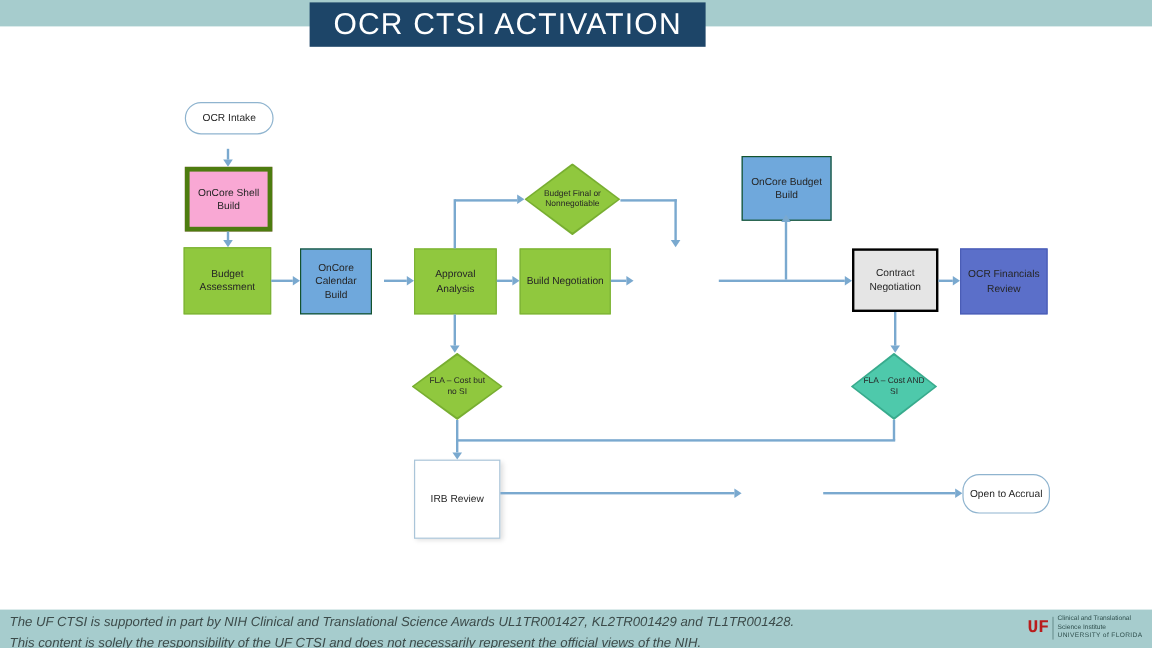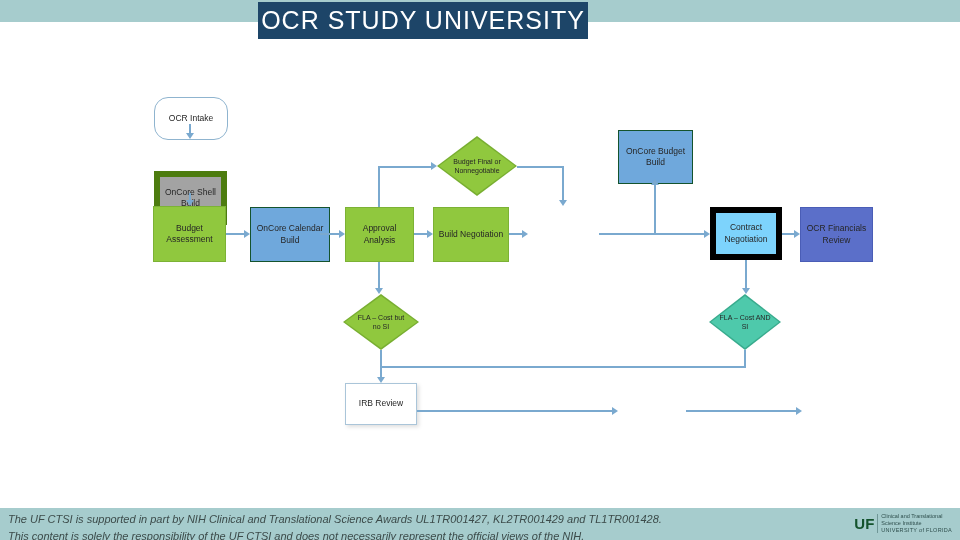--- a/index.html
+++ b/index.html
@@ -18,23 +18,23 @@
     font-size:25px; letter-spacing:1px; font-weight:400;
   }
 
   
   .node {
     position:absolute; box-sizing:border-box;
     display:flex; align-items:center; justify-content:center; text-align:center;
     font-size:8.5px; line-height:1.3; color:#262626; padding:2px;
   }
   .box-green      { background:#90c83e; border:1px solid #7cb235; }
-  .box-lightgreen { background:#a3a3a3; border:6px solid #4d7c0f;margin-top:32px; }
+  .box-lightgreen { background:#f9a8d4; border:4px solid #4d7c0f; }
   .box-blue       { background:#6fa8dc; border:1px solid #14532d; }
-  .box-teal       { background:#7dd3fc; border:6px solid #000000; }
+  .box-teal       { background:#e5e5e5; border:2px solid #000000; }
   .box-indigo     { background:#5b6fc9; border:1px solid #4a5db6; }
   .box-white      { background:#ffffff; border:1px solid #aac5d9; box-shadow:2px 2px 4px rgba(0,0,0,0.13); }
   .oval           { background:#ffffff; border:1px solid #8fb4cf; border-radius:14px; }
 
   .diamond { position:absolute; clip-path:polygon(50% 0,100% 50%,50% 100%,0 50%); }
   .diamond.green { background:#78ae31; }
   .diamond.teal  { background:#38ab8d; }
   .d-fill {
     position:absolute; left:2px; top:2px; right:2px; bottom:2px;
     clip-path:polygon(50% 0,100% 50%,50% 100%,0 50%);
@@ -50,68 +50,69 @@
   .arr   { position:absolute; width:0; height:0; }
   .arr.right { border-top:4px solid transparent; border-bottom:4px solid transparent; border-left:6px solid #7aa9cf; }
   .arr.down  { border-left:4px solid transparent; border-right:4px solid transparent; border-top:6px solid #7aa9cf; }
   .arr.up    { border-left:4px solid transparent; border-right:4px solid transparent; border-bottom:6px solid #7aa9cf; }
 
   
   .footer-strip { position:absolute; left:0; top:508px; width:960px; height:32px; background:#a6cccd; }
   .footer-text  { position:absolute; left:8px; top:3px; font-size:11px; font-style:italic; color:#3c4b4a; line-height:1.5; }
   .footer-line  { display:block; white-space:nowrap; }
   .logo { position:absolute; right:8px; top:5px; display:flex; align-items:center; }
-  .logo-uf { font-family:Liberation Sans, sans-serif; font-weight:bold; font-size:15px; color:#14532d; line-height:1; padding-right:3px; }
+  .logo-uf { font-family:Liberation Mono, monospace; font-weight:bold; font-size:15px; color:#b91c1c; line-height:1; padding-right:3px; }
   .logo-divider { width:1px; height:19px; background:#6f9696; margin-right:3px; }
   .logo-text { display:block; }
   .logo-line { display:block; font-size:5.5px; line-height:1.25; color:#2f4f4d; white-space:nowrap; }
   .logo-line.upper { letter-spacing:0.3px; }
 </style>
 </head>
 <body>
 
 <div class="slide">
 
   <div class="top-strip"></div>
-  <div class="title-banner">OCR STUDY UNIVERSITY</div>
+  <div class="title-banner">OCR CTSI ACTIVATION</div>
 
-  <div class="node oval" style="left:154px;top:97px;width:74px;height:43px">OCR Intake</div>
+  <div class="node oval" style="left:154px;top:85px;width:74px;height:27px">OCR Intake</div>
 
   <div class="node box-lightgreen" style="left:154px;top:139px;width:73px;height:54px">OnCore Shell Build</div>
 
   <div class="diamond green" style="left:437px;top:136px;width:80px;height:60px">
     <div class="d-fill green">Budget Final or Nonnegotiable</div>
   </div>
 
   <div class="node box-blue" style="left:618px;top:130px;width:75px;height:54px">OnCore Budget Build</div>
 
   <div class="node box-green" style="left:153px;top:206px;width:73px;height:56px">Budget Assessment</div>
 
-  <div class="node box-blue" style="left:250px;top:207px;width:80px;height:55px">OnCore Calendar Build</div>
+  <div class="node box-blue" style="left:250px;top:207px;width:60px;height:55px">OnCore Calendar Build</div>
 
   <div class="node box-green" style="left:345px;top:207px;width:69px;height:55px">Approval Analysis</div>
 
   <div class="node box-green" style="left:433px;top:207px;width:76px;height:55px">Build Negotiation</div>
 
 
   <div class="node box-teal" style="left:710px;top:207px;width:72px;height:53px">Contract Negotiation</div>
 
   <div class="node box-indigo" style="left:800px;top:207px;width:73px;height:55px">OCR Financials Review</div>
 
   <div class="diamond green" style="left:343px;top:294px;width:76px;height:56px">
     <div class="d-fill green">FLA – Cost but no SI</div>
   </div>
 
   <div class="diamond teal" style="left:709px;top:294px;width:72px;height:56px">
     <div class="d-fill teal">FLA – Cost AND SI</div>
   </div>
 
-  <div class="node box-white" style="left:345px;top:383px;width:72px;height:42px">IRB Review</div>
+  <div class="node box-white" style="left:345px;top:383px;width:72px;height:66px">IRB Review</div>
 
 
+  <div class="node oval" style="left:802px;top:395px;width:73px;height:33px">Open to Accrual</div>
 
   <div>
     <div class="vline" style="left:189px;top:124px;height:9px"></div>
     <div class="arr down" style="left:186px;top:133px"></div>
 
     <div class="vline" style="left:189px;top:193px;height:7px"></div>
     <div class="arr down" style="left:186px;top:200px"></div>
 
     <div class="hline" style="left:226px;top:233px;width:18px"></div>
     <div class="arr right" style="left:244px;top:230px"></div>

